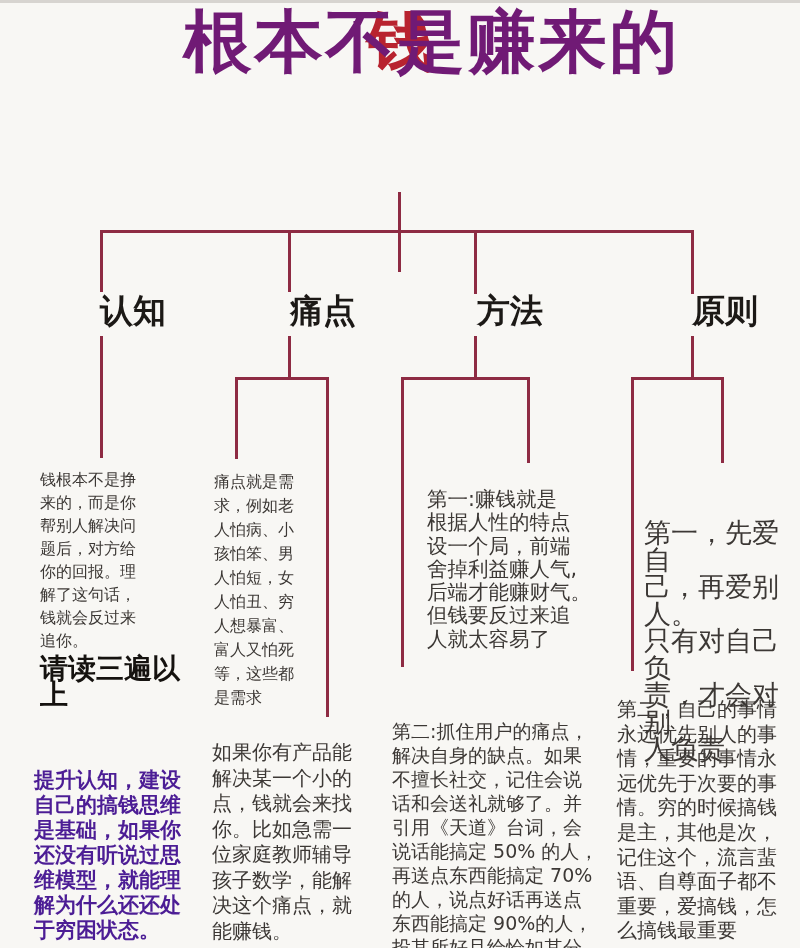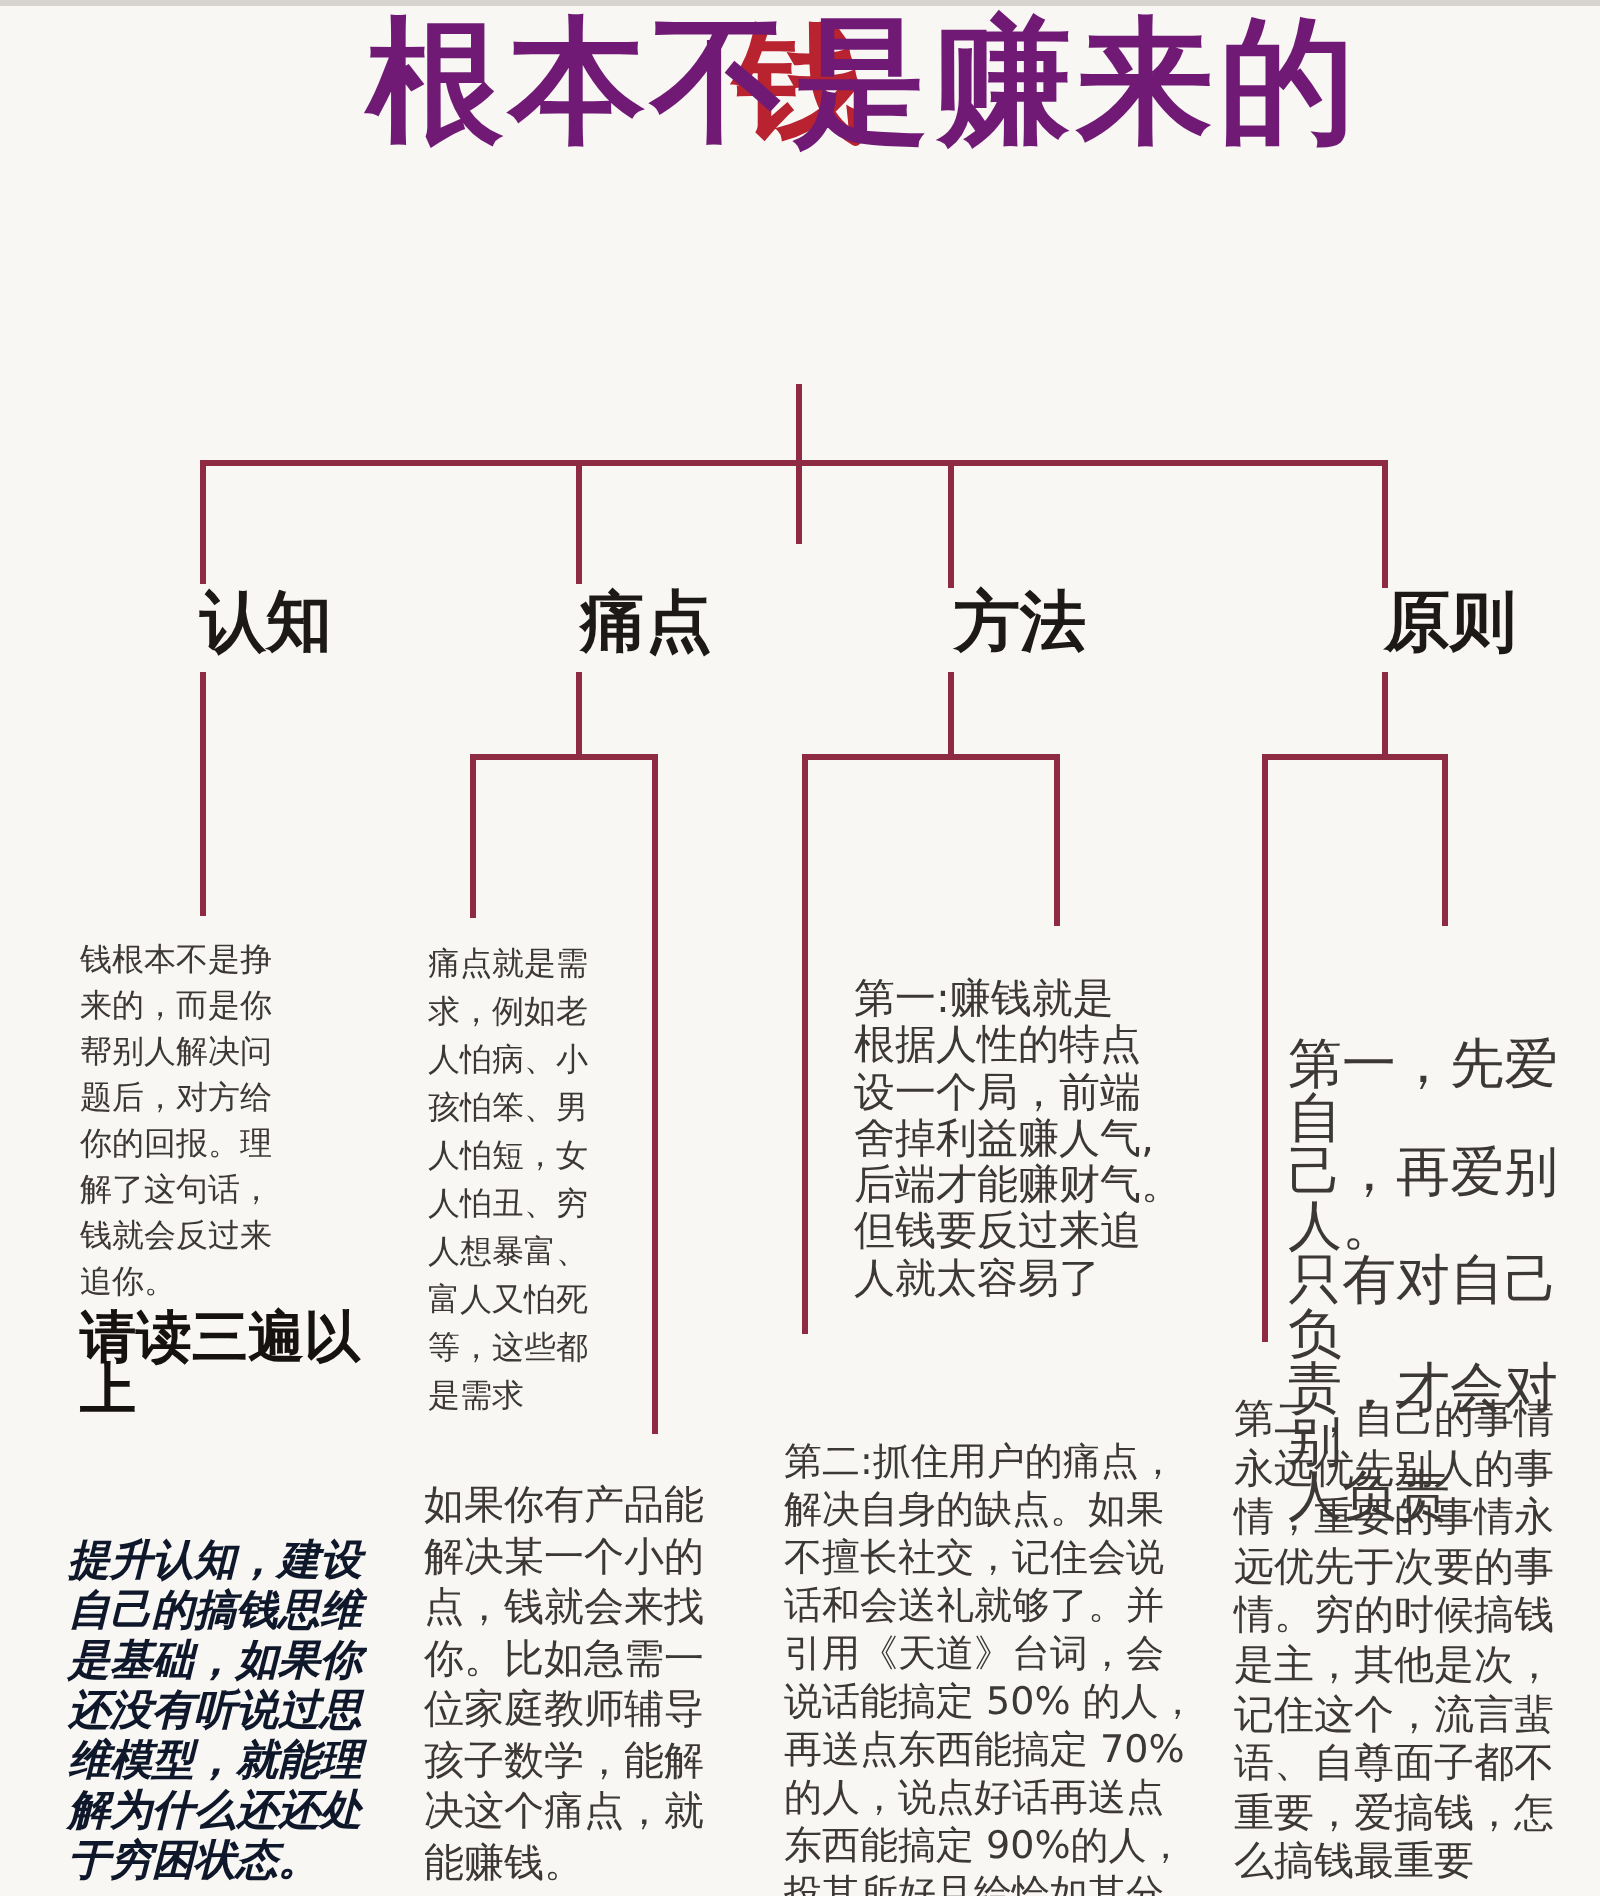--- a/index.html
+++ b/index.html
@@ -52,23 +52,22 @@
     color:var(--text-black);
     line-height:38px;
   }
   .text-block{
     position:absolute;
     white-space:pre-line;
     color:var(--text-dark);
     font-weight:500;
   }
   .text-block.bold{
-    color:#0f172a;
+    color:#4c1d95;
     font-weight:800;
-    font-style:italic;
   }
   .emphasis-line{
     font-weight:800;
     color:#15120f;
   }
   .bottom-strip{
     position:absolute;
     left:0; top:941; width:800px; height:3px;
     background:#d7d4d0;
   }

